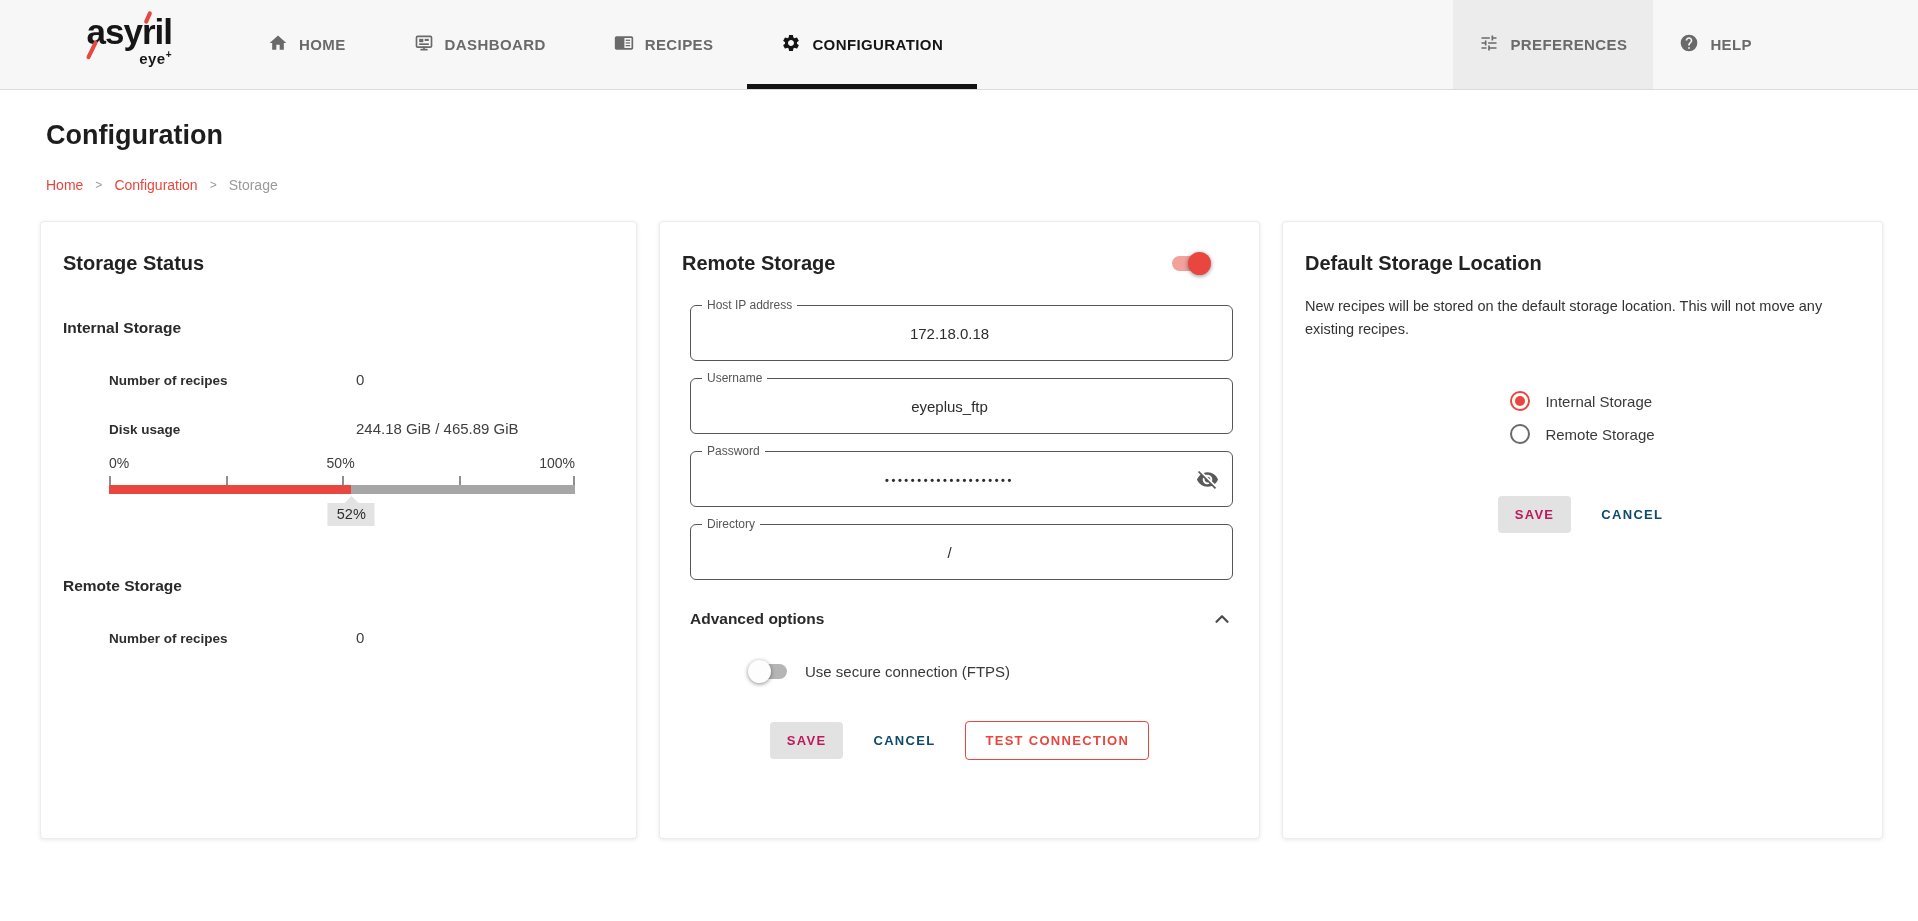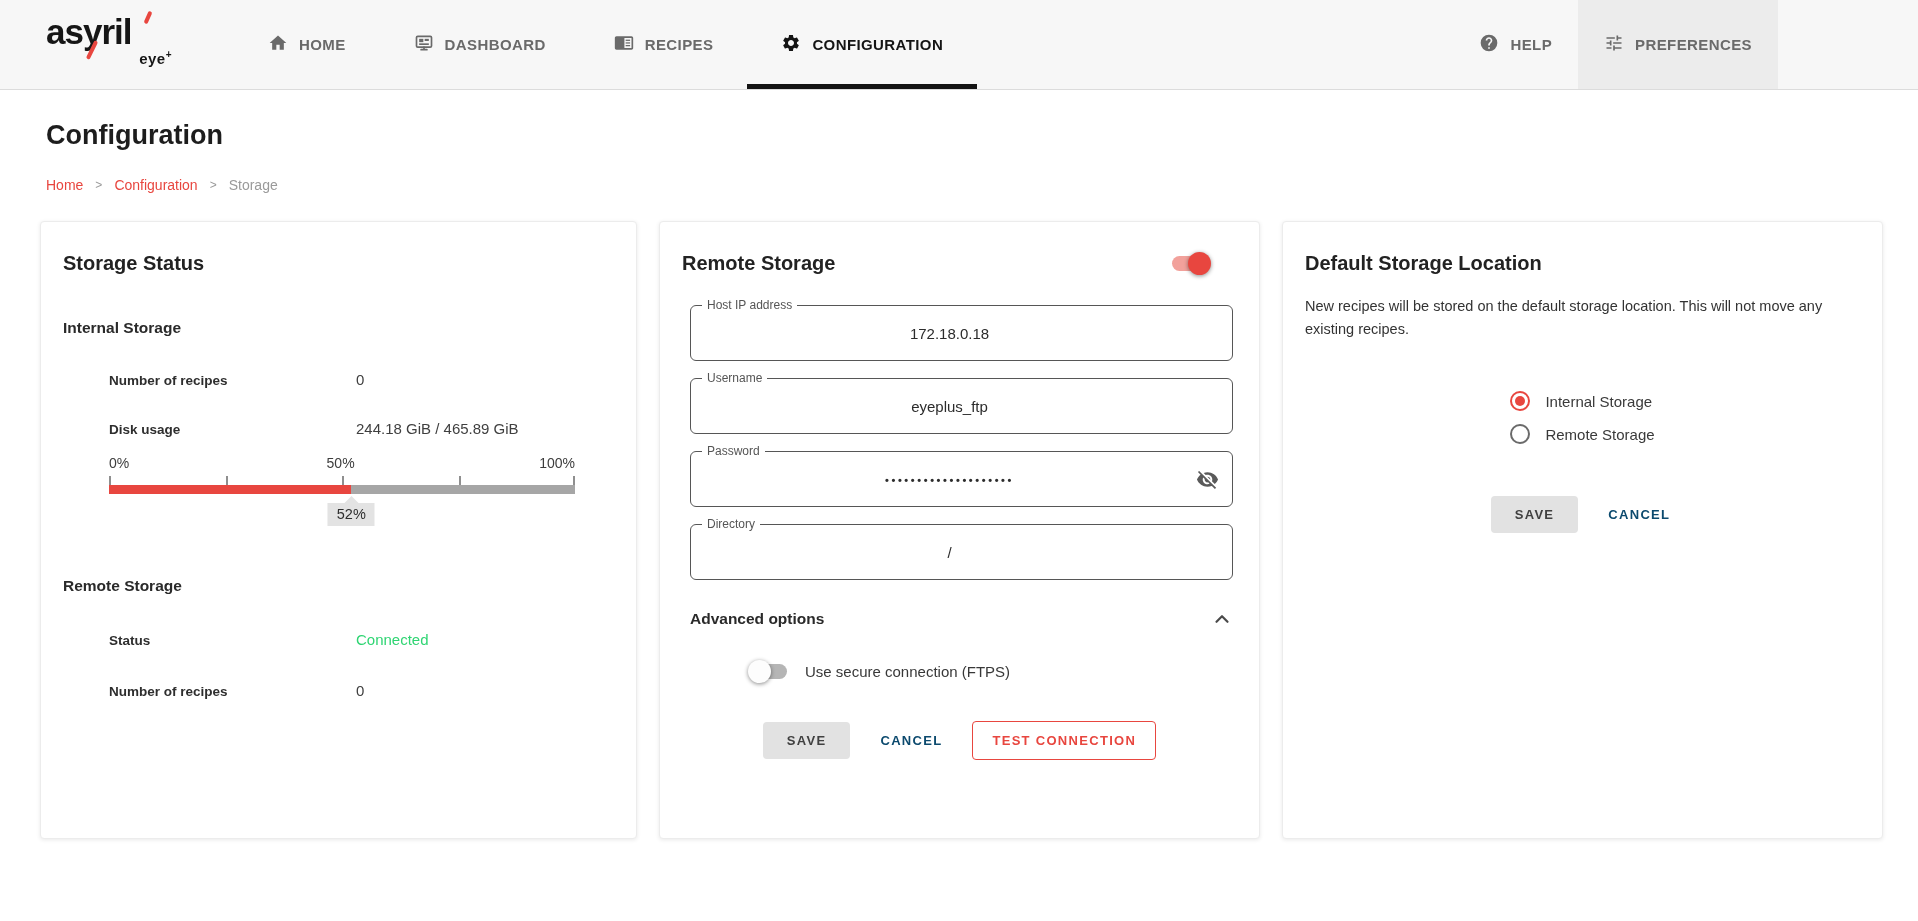--- a/index.html
+++ b/index.html
@@ -3,21 +3,21 @@
 <meta charset="utf-8">
 <style>
   * { box-sizing: border-box; margin: 0; padding: 0; }
   html,body { width: 1918px; height: 921px; background: #fff; overflow: hidden;
     font-family: "Liberation Sans", "DejaVu Sans", sans-serif; }
 
   
   .header { height: 90px; background: #f7f7f7; border-bottom: 1px solid #dcdcdc;
     display: flex; align-items: stretch; position: relative; }
   .logo { margin: 14px 0 0 46px; width: 126px; position: relative; }
-  .logo-main { font-size: 35px; font-weight: 700; color: #161616; letter-spacing: -1px; line-height: 1; }
+  .logo-main { font-size: 35px; font-weight: 700; color: #161616; letter-spacing: -1px; line-height: 1; text-align: right; }
   .logo-accent { position: absolute; top: -3px; right: 22px; width: 4px; height: 13px;
     background: #e8463f; border-radius: 2px; transform: rotate(24deg); }
   .logo-tail { position: absolute; top: 26px; left: 44px; width: 4px; height: 20px;
     background: #e8463f; border-radius: 2px; transform: rotate(26deg); }
   .logo-sub { font-size: 15px; font-weight: 700; color: #161616; text-align: right;
     margin-top: 0px; letter-spacing: .5px; }
   .logo-sub sup { font-size: 10px; }
   .nav { display: flex; margin-left: 62px; }
   .nav-item { display: flex; align-items: center; gap: 11px; padding: 0 34px;
     font-size: 15px; font-weight: 700; letter-spacing: .4px; color: #6a6a6a;
@@ -95,21 +95,21 @@
   .eye-icon svg { width: 100%; height: 100%; }
   .advanced-row { display: flex; align-items: center; justify-content: space-between;
     margin: 28px 0 0 8px; width: 543px; cursor: pointer; }
   .advanced-title { font-size: 15.5px; font-weight: 700; color: #2a2a2a; }
   .chevron { width: 22px; height: 22px; color: #4a4a4a; }
   .secure-row { display: flex; align-items: center; gap: 15px; margin: 30px 0 0 66px; }
   .secure-label { font-size: 15px; color: #383838; }
   .btn-row { display: flex; align-items: center; justify-content: center; gap: 26px; margin-top: 38px; }
   .btn { font-size: 13px; font-weight: 700; letter-spacing: 1.3px; border-radius: 4px;
     cursor: pointer; border: none; background: none; font-family: inherit; }
-  .btn.disabled { background: #e2e2e2; color: #404040; padding: 11px 24px; cursor: default; }
+  .btn.disabled { background: #e2e2e2; color: #be185d; padding: 11px 17px; cursor: default; }
   .btn.text { color: #0c4a6e; padding: 11px 4px; }
   .btn.outline { border: 1px solid #e8463f; color: #e8463f; background: #fff; padding: 11px 19px; }
 
   
   .radio-group { display: flex; flex-direction: column; gap: 13px; width: fit-content;
     margin: 50px auto 0; }
   .radio-row { display: flex; align-items: center; gap: 15px; cursor: pointer; }
   .radio-circle { width: 20px; height: 20px; border: 2px solid #6a6a6a; border-radius: 50%;
     display: flex; align-items: center; justify-content: center; flex: none; }
   .radio-row.checked .radio-circle { border-color: #e8463f; }
@@ -157,31 +157,31 @@
     </div>
     <div class="nav-item active">
       <span><svg viewBox="0 0 24 24" width="20" height="20" fill="currentColor">
             <path d="M19.14 12.94c.04-.3.06-.61.06-.94 0-.32-.02-.64-.07-.94l2.03-1.58c.18-.14.23-.41.12-.61l-1.92-3.32c-.12-.22-.37-.29-.59-.22l-2.39.96c-.5-.38-1.03-.7-1.62-.94l-.36-2.54c-.04-.24-.24-.41-.48-.41h-3.84c-.24 0-.43.17-.47.41l-.36 2.54c-.59.24-1.13.57-1.62.94l-2.39-.96c-.22-.08-.47 0-.59.22L2.74 8.87c-.12.21-.08.47.12.61l2.03 1.58c-.05.3-.09.63-.09.94s.02.64.07.94l-2.03 1.58c-.18.14-.23.41-.12.61l1.92 3.32c.12.22.37.29.59.22l2.39-.96c.5.38 1.03.7 1.62.94l.36 2.54c.05.24.24.41.48.41h3.84c.24 0 .44-.17.47-.41l.36-2.54c.59-.24 1.13-.56 1.62-.94l2.39.96c.22.08.47 0 .59-.22l1.92-3.32c.12-.22.07-.47-.12-.61l-2.01-1.58zM12 15.6c-1.98 0-3.6-1.62-3.6-3.6s1.62-3.6 3.6-3.6 3.6 1.62 3.6 3.6-1.62 3.6-3.6 3.6z"></path>
           </svg></span>
       <span>CONFIGURATION</span>
     </div>
   </div>
 
   <div class="nav-right">
+    <div class="nav-item highlight">
+      <span><svg viewBox="0 0 24 24" width="20" height="20" fill="currentColor">
+            <path d="M3 17v2h6v-2H3zM3 5v2h10V5H3zm10 16v-2h8v-2h-8v-2h-2v6h2zM7 9v2H3v2h4v2h2V9H7zm14 4v-2H11v2h10zm-6-4h2V7h4V5h-4V3h-2v6z"></path>
+          </svg></span>
+      <span>PREFERENCES</span>
+    </div>
     <div class="nav-item">
       <span><svg viewBox="0 0 24 24" width="20" height="20" fill="currentColor">
             <path d="M12 2a10 10 0 1 0 0 20 10 10 0 0 0 0-20zm1 17h-2v-2h2v2zm2.07-7.75-.9.92C13.45 12.9 13 13.5 13 15h-2v-.5c0-1.1.45-2.1 1.17-2.83l1.24-1.26c.37-.36.59-.86.59-1.41 0-1.1-.9-2-2-2s-2 .9-2 2H8c0-2.21 1.79-4 4-4s4 1.79 4 4c0 .88-.36 1.68-.93 2.25z"></path>
           </svg></span>
       <span>HELP</span>
-    </div>
-    <div class="nav-item highlight">
-      <span><svg viewBox="0 0 24 24" width="20" height="20" fill="currentColor">
-            <path d="M3 17v2h6v-2H3zM3 5v2h10V5H3zm10 16v-2h8v-2h-8v-2h-2v6h2zM7 9v2H3v2h4v2h2V9H7zm14 4v-2H11v2h10zm-6-4h2V7h4V5h-4V3h-2v6z"></path>
-          </svg></span>
-      <span>PREFERENCES</span>
     </div>
   </div>
 </div>
 
 <div class="page-title">Configuration</div>
 <div class="breadcrumb">
   <span class="crumb-link">Home</span>
   <span class="crumb-sep">&gt;</span>
   <span class="crumb-link">Configuration</span>
   <span class="crumb-sep">&gt;</span>
@@ -218,24 +218,20 @@
         <div class="usage-bar">
           <div class="usage-fill" style="width: 52%;"></div>
         </div>
       </div>
       <div class="usage-tip-row">
         <div class="usage-tip" style="left: 52%;">52%</div>
       </div>
     </div>
 
     <div class="sub-heading" style="margin-top:40px">Remote Storage</div>
-    <div class="kv-row" style="margin-top:36px">
-      <div class="kv-label">Status</div>
-      <div class="kv-value green">Connected</div>
-    </div>
     <div class="kv-row">
       <div class="kv-label">Number of recipes</div>
       <div class="kv-value">0</div>
     </div>
   </div>
 
   <div class="card card-2">
     <div class="card2-head">
       <div class="card-heading" style="margin-top:0">Remote Storage</div>
       <div class="toggle on">

